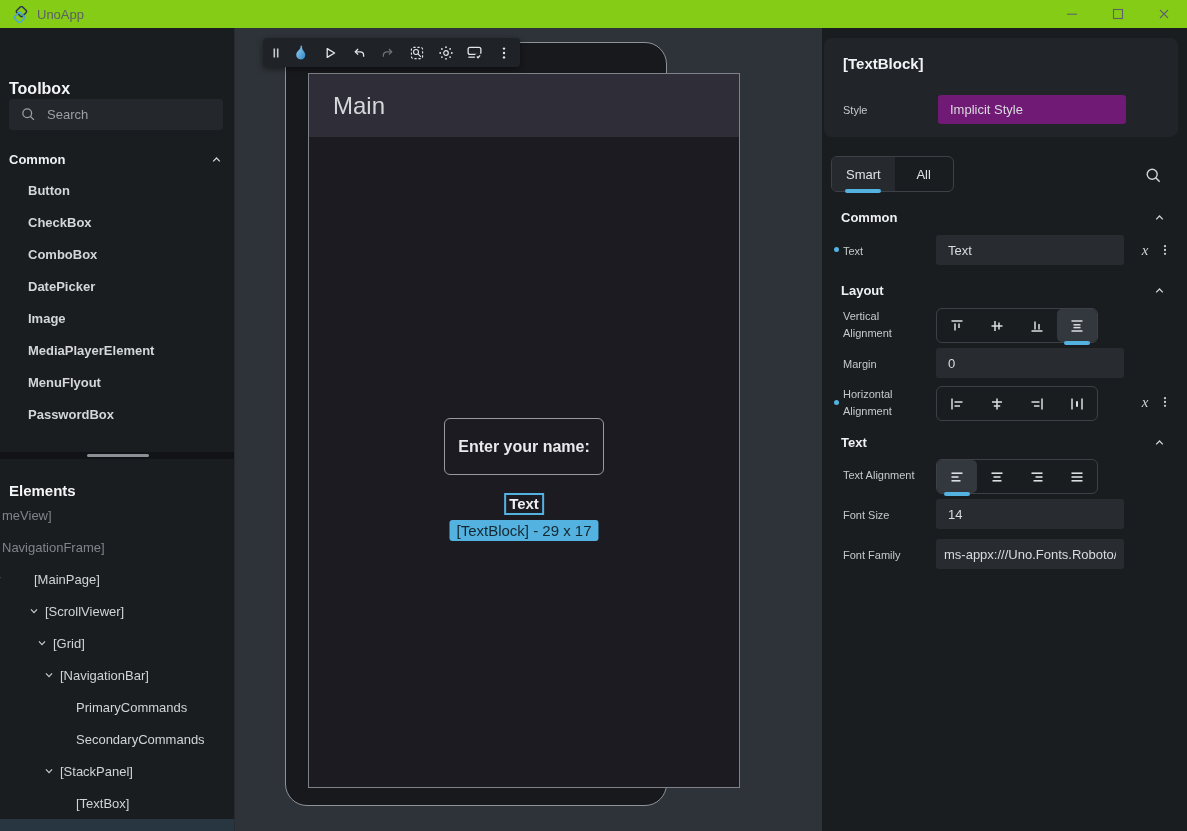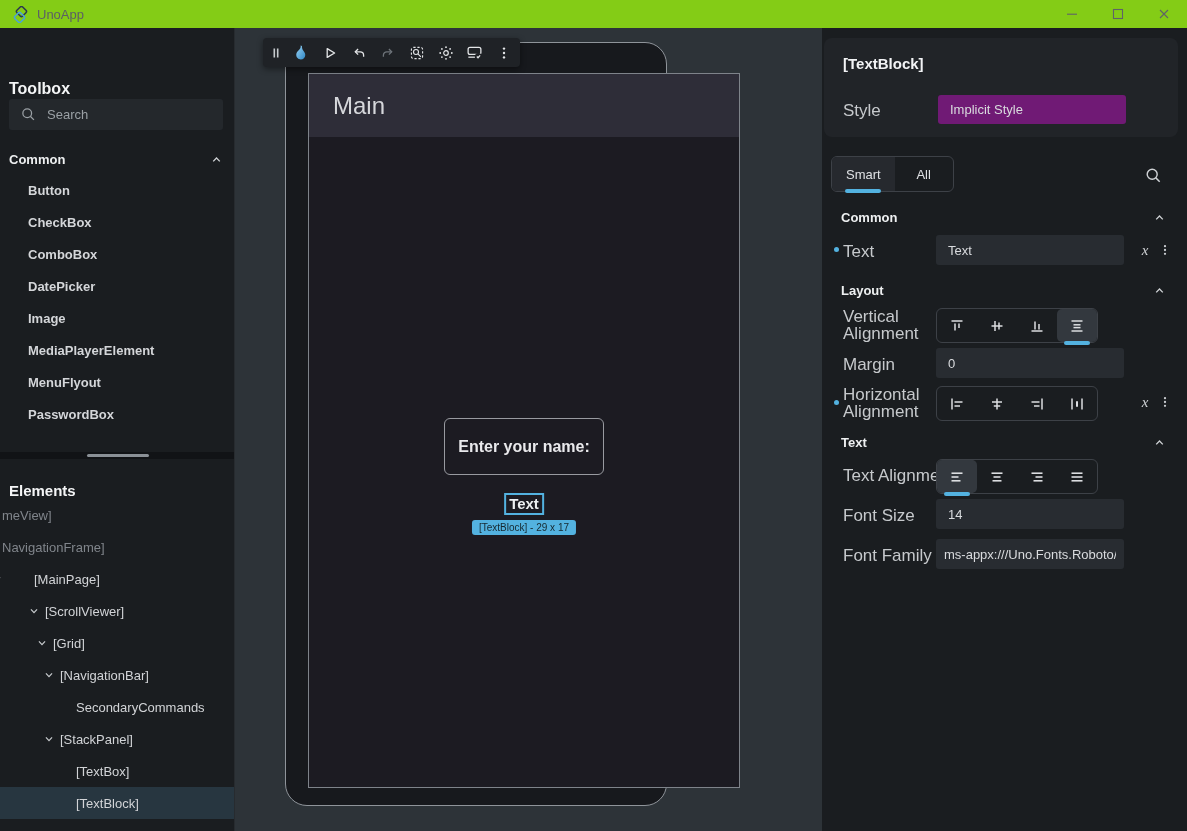--- a/index.html
+++ b/index.html
@@ -43,31 +43,31 @@
   .tree-label{position:absolute;white-space:nowrap;}
 
   
   .canvas{position:absolute;left:236px;top:28px;width:586px;height:803px;background:#2d3338;}
   .phone{position:absolute;left:49px;top:14px;width:382px;height:764px;background:#17191d;border:1px solid #8f949a;border-radius:22px;}
   .screen{position:absolute;left:22px;top:30px;width:432px;height:715px;background:#1c1b22;border:1px solid #7e838a;}
   .screen-header{position:absolute;left:0;top:0;width:100%;height:63px;background:#2e2d38;display:flex;align-items:center;padding-left:24px;}
   .screen-header .hdr-text{font-size:24px;color:#d6d7db;}
   .design-textbox{position:absolute;left:50%;top:344px;transform:translateX(-50%);width:160px;height:57px;border:1px solid #989aa0;border-radius:6px;display:flex;align-items:center;justify-content:center;color:#e9e9ec;font-size:16px;font-weight:600;}
   .design-textblock{position:absolute;left:50%;top:419px;transform:translateX(-50%);border:2px solid #53b2e0;padding:0 3px;font-size:15px;font-weight:600;color:#eceef0;line-height:18px;}
-  .sel-badge{position:absolute;left:50%;top:446px;transform:translateX(-50%);background:#53b2e0;color:#16282f;font-size:10px;padding:2px 7px;border-radius:3px;white-space:nowrap;}
+  .sel-badge{position:absolute;left:50%;top:446px;transform:translateX(-50%);background:#53b2e0;color:#16282f;font-size:15px;padding:2px 7px;border-radius:3px;white-space:nowrap;}
 
   .float-toolbar{position:absolute;left:27px;top:10px;height:29px;display:flex;align-items:center;background:#1f2226;border-radius:4px;box-shadow:0 2px 6px rgba(0,0,0,.45);padding:0 2px;z-index:5;}
   .tbar-btn{width:29px;height:29px;display:flex;align-items:center;justify-content:center;cursor:default;}
   .tbar-btn.handle{width:21px;}
 
   
   .inspector{position:absolute;left:822px;top:28px;width:365px;height:803px;background:#1a1d20;}
   .card{position:absolute;left:2px;top:10px;width:354px;height:99px;background:#212428;border-radius:8px;}
   .card .card-title{position:absolute;left:19px;top:17px;font-size:15px;font-weight:bold;color:#f2f3f5;}
-  .prop-label{position:absolute;font-size:17px;color:#c6c9cc;line-height:17px;}
+  .prop-label{position:absolute;font-size:11px;color:#c6c9cc;line-height:17px;}
   .ins-input{position:absolute;left:114px;width:188px;height:30px;background:#282c31;border:none;outline:none;border-radius:3px;color:#d9dbde;font-size:13px;padding:0 12px;font-family:inherit;white-space:nowrap;overflow:hidden;}
   .card .ins-input{background:#701a75;height:29px;}
   .tabs{position:absolute;left:9px;top:128px;display:flex;border:1px solid #3d4147;border-radius:6px;overflow:visible;}
   .tab{height:34px;min-width:58px;display:flex;align-items:center;justify-content:center;font-size:13px;color:#dfe1e4;padding:0 14px;position:relative;cursor:default;}
   .tab.sel{background:#26292e;border-radius:5px 0 0 5px;}
   .tab.sel::after{content:"";position:absolute;left:50%;transform:translateX(-50%);bottom:-2px;width:36px;height:4px;border-radius:2px;background:#53b2e0;}
   .ins-search{position:absolute;left:318px;top:134px;width:26px;height:26px;display:flex;align-items:center;justify-content:center;}
   .ins-sec{position:absolute;left:19px;right:20px;height:18px;display:flex;align-items:center;}
   .ins-sec .sec-label{font-size:13px;font-weight:bold;color:#eef0f1;}
   .ins-sec .chev{margin-left:auto;}
@@ -179,20 +179,23 @@
     </div>
     <div class="tree-row">
       <span class="tree-chev" style="left:42px">
           <svg width="14" height="14" viewBox="0 0 16 16">
             <path d="M4.5 6.2L8 9.8l3.5-3.6" fill="none" stroke="#c7cacd" stroke-width="1.4"></path>
           </svg>
         </span>
       <span class="tree-label" style="left:60px">[NavigationBar]</span>
     </div>
     <div class="tree-row">
+      <span class="tree-label" style="left:76px">PrimaryCommands</span>
+    </div>
+    <div class="tree-row">
       <span class="tree-label" style="left:76px">SecondaryCommands</span>
     </div>
     <div class="tree-row">
       <span class="tree-chev" style="left:42px">
           <svg width="14" height="14" viewBox="0 0 16 16">
             <path d="M4.5 6.2L8 9.8l3.5-3.6" fill="none" stroke="#c7cacd" stroke-width="1.4"></path>
           </svg>
         </span>
       <span class="tree-label" style="left:60px">[StackPanel]</span>
     </div>

